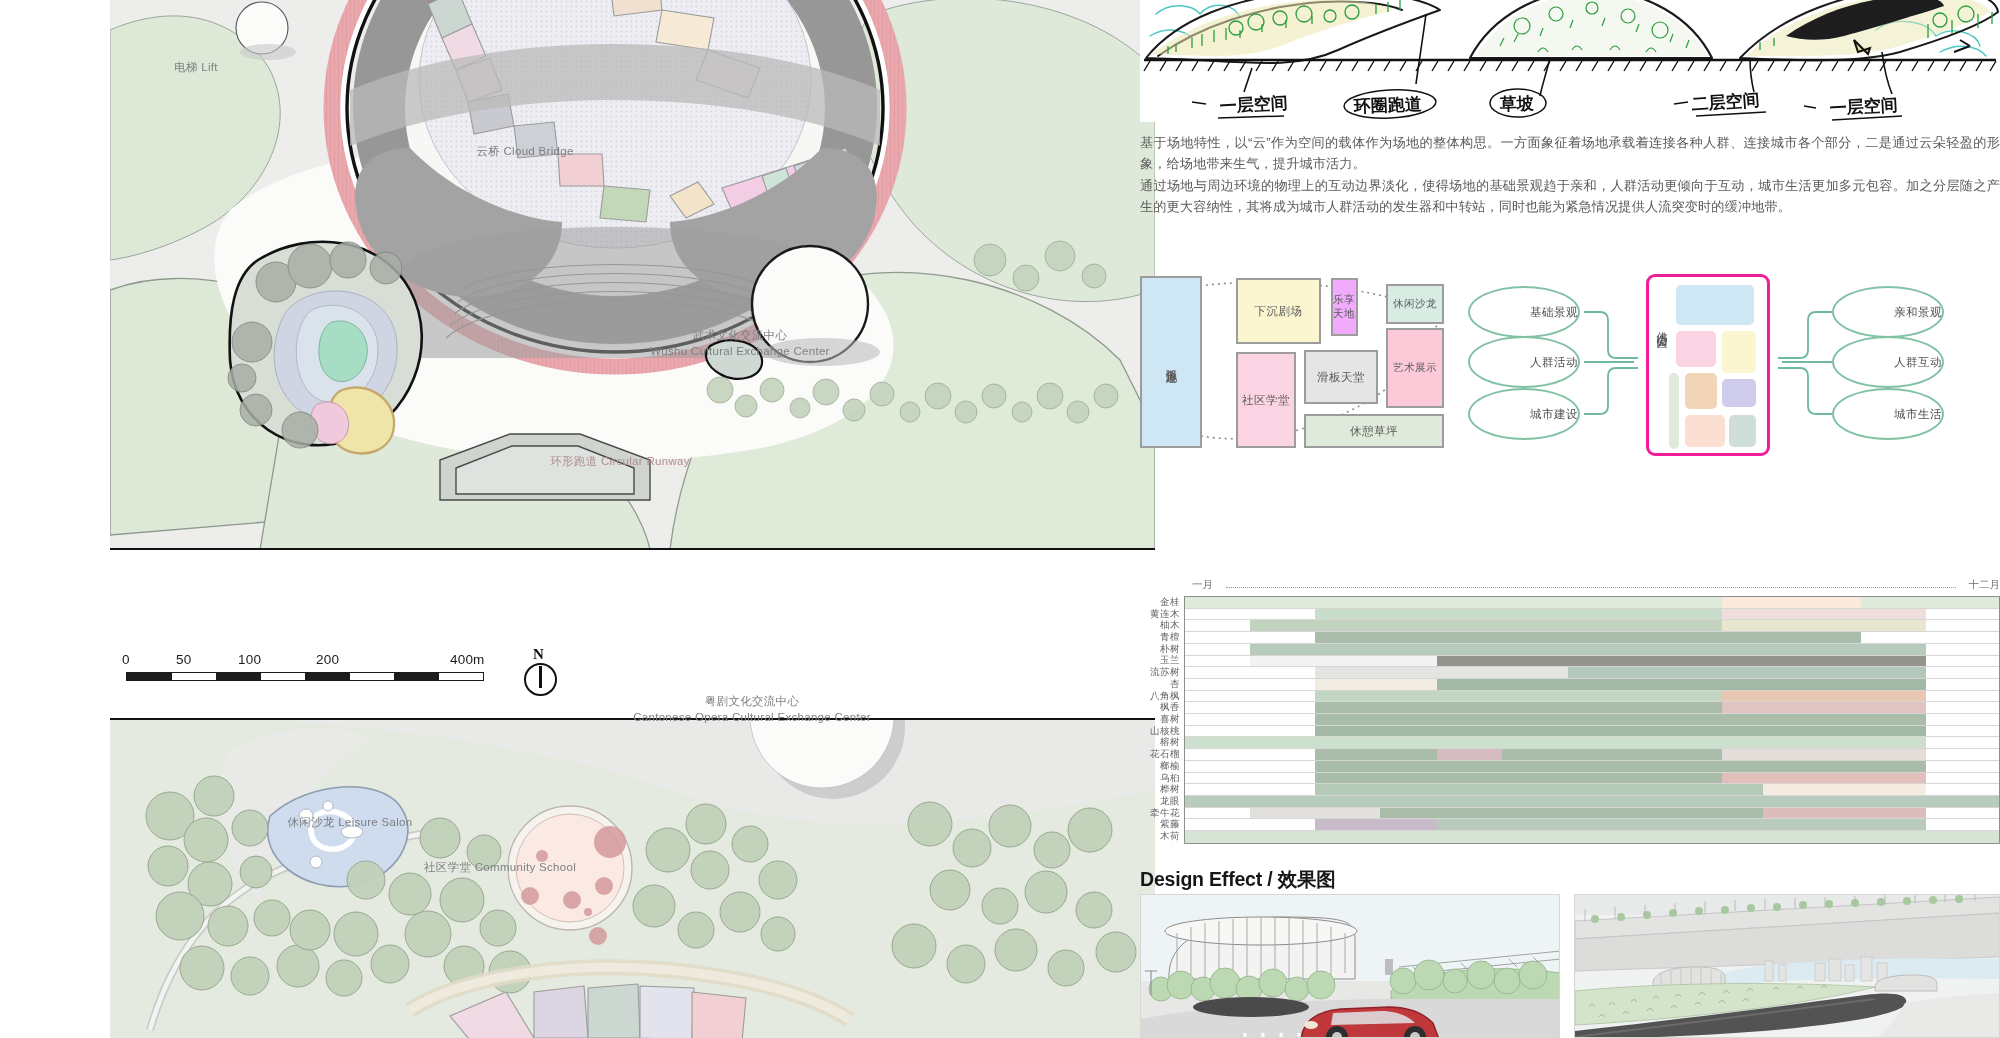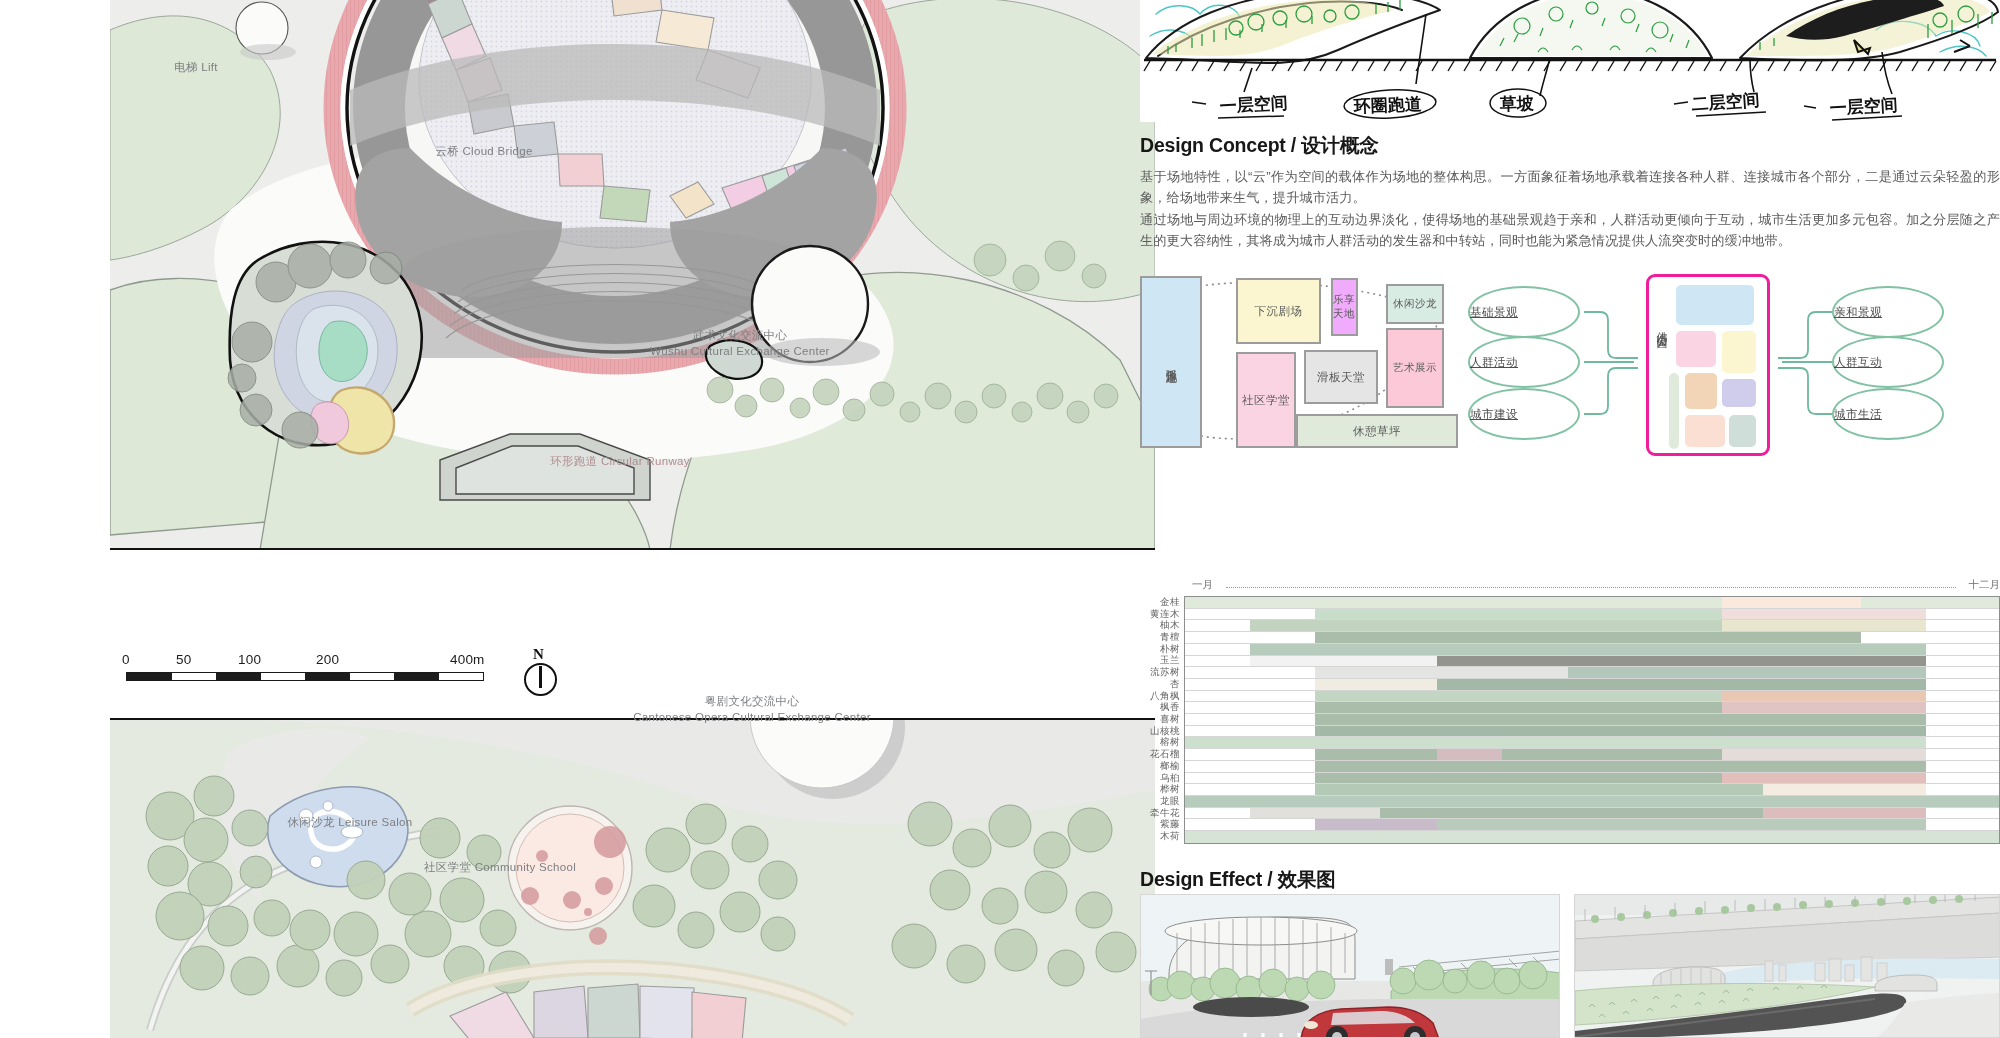--- a/index.html
+++ b/index.html
@@ -51,21 +51,21 @@
   #concept { position:absolute; left:0; top:132px; width:860px; }
   #concept-diagram { position:absolute; left:0; top:270px; width:860px; height:200px; }
   #planting { position:absolute; left:0; top:468px; width:860px; }
   #planting-chart { position:absolute; left:0; top:578px; width:860px; height:272px; }
   #effect { position:absolute; left:0; top:866px; width:860px; height:172px; }
 
   
   .cblock { position:absolute; border:2.5px solid #9c9c9c; display:flex; align-items:center; justify-content:center; font-size:11.5px; color:#5a5a5a; letter-spacing:.5px; }
 
   
-  .ell { position:absolute; width:112px; height:52px; border:2px solid #82c2a4; border-radius:50%; display:flex; align-items:center; justify-content:flex-start; font-size:11.5px; color:#4f4f4f; background:transparent; letter-spacing:.5px;text-decoration:underline;}
+  .ell { position:absolute; width:112px; height:52px; border:2px solid #82c2a4; border-radius:50%; display:flex; align-items:center; justify-content:flex-end; font-size:11.5px; color:#4f4f4f; background:transparent; letter-spacing:.5px;}
   #center-card { position:absolute; border:3.4px solid #ef1f9b; border-radius:9px; background:#fff; }
   .ccell { position:absolute; border-radius:5px; }
   #center-label { position:absolute; font-size:11px; color:#4c4c4c; writing-mode:vertical-rl; text-orientation:upright; letter-spacing:2px; }
 
   
   #chart-box { position:absolute; left:44px; top:18px; width:816px; height:248px; border:1.6px solid #8e8e8e; background:#fff; }
   .crow { position:relative; width:100%; border-bottom:1px solid #d6d6d6; }
   .crow:last-child{ border-bottom:none; }
   .cbar { position:absolute; top:0; bottom:0; }
   .rowlabel { position:absolute; right:0; font-size:9.5px; color:#636363; white-space:nowrap; letter-spacing:.5px; text-align:right; }
@@ -208,21 +208,21 @@
               <circle cx="984" cy="316" r="12"></circle>
           </g>
         </g>
       </svg>
     </div>
 
     <div class="plabel" style="left:156px; top:68px;">
       <span class="cn">电梯</span>
       <span class="en">Lift</span>
     </div>
-    <div class="plabel" style="left:444px; top:152px;">
+    <div class="plabel" style="left:485px; top:152px;">
       <span class="cn">云桥</span>
       <span class="en">Cloud Bridge</span>
     </div>
     <div class="plabel" style="left:580px; top:462px; color:#b08d92;">
       <span class="cn">环形跑道</span>
       <span class="en">Circular Runway</span>
     </div>
     <div class="plabel stack" style="left:700px; top:344px;">
       <span class="cn">武术文化交流中心</span>
       <span class="en">Wushu Cultural Exchange Center</span>
@@ -465,21 +465,20 @@
           <path d="M692,128 l70,-4"></path>
         </g>
         <g fill="none" stroke="#111" stroke-width="2">
           <path d="M830,54 l-16,6 M830,54 l-10,-6"></path>
           <path d="M728,62 l-14,-14 l4,12 l12,-4 Z" fill="#e0da92"></path>
         </g>
       </svg>
     </div>
 
     <div id="concept">
-      <div class="sec-title">Design Concept / 设计概念</div>
       <div class="body-text">基于场地特性，以“云”作为空间的载体作为场地的整体构思。一方面象征着场地承载着连接各种人群、连接城市各个部分，二是通过云朵轻盈的形象，给场地带来生气，提升城市活力。</div>
       <div class="body-text">通过场地与周边环境的物理上的互动边界淡化，使得场地的基础景观趋于亲和，人群活动更倾向于互动，城市生活更加多元包容。加之分层随之产生的更大容纳性，其将成为城市人群活动的发生器和中转站，同时也能为紧急情况提供人流突变时的缓冲地带。</div>
     </div>
 
     <div id="concept-diagram">
 
       <div style="position:absolute; left:0; top:0; width:310px; height:190px;">
         <svg width="310" height="190" viewBox="0 0 310 190" style="position:absolute; left:0; top:0;">
           <path d="M60,16 C150,4 250,22 300,44" fill="none" stroke="#8a8a9a" stroke-width="1.6" stroke-dasharray="2 4"></path>
           <path d="M300,44 C290,90 240,140 150,162 C110,172 70,170 44,162" fill="none" stroke="#8a8a9a" stroke-width="1.6" stroke-dasharray="2 4"></path>
@@ -499,21 +498,21 @@
         </div>
         <div class="cblock" style="left:96px; top:82px; width:60px;  height:96px;  background:#fbd4e4;">
           <span>社区学堂</span>
         </div>
         <div class="cblock" style="left:164px;top:80px; width:74px;  height:54px;  background:#e5e5e5;">
           <span>滑板天堂</span>
         </div>
         <div class="cblock" style="left:246px;top:58px; width:58px;  height:80px;  background:#fbc9d8;">
           <span style="font-size:10.5px;">艺术展示</span>
         </div>
-        <div class="cblock" style="left:156px;top:144px;width:162px; height:34px;  background:#dfeadb;">
+        <div class="cblock" style="left:164px;top:144px;width:140px; height:34px;  background:#dfeadb;">
           <span>休憩草坪</span>
         </div>
       </div>
 
       <div style="position:absolute; left:326px; top:0; width:534px; height:190px;">
         <svg width="534" height="190" viewBox="0 0 534 190" style="position:absolute; left:0; top:0;">
           <g fill="none" stroke="#6fb99c" stroke-width="1.8">
             <path d="M118,42 h16 q8,0 8,8 v30 q0,8 8,8 h22"></path>
             <path d="M118,92 h50"></path>
             <path d="M118,144 h16 q8,0 8,-8 v-30 q0,-8 8,-8 h22"></path>

